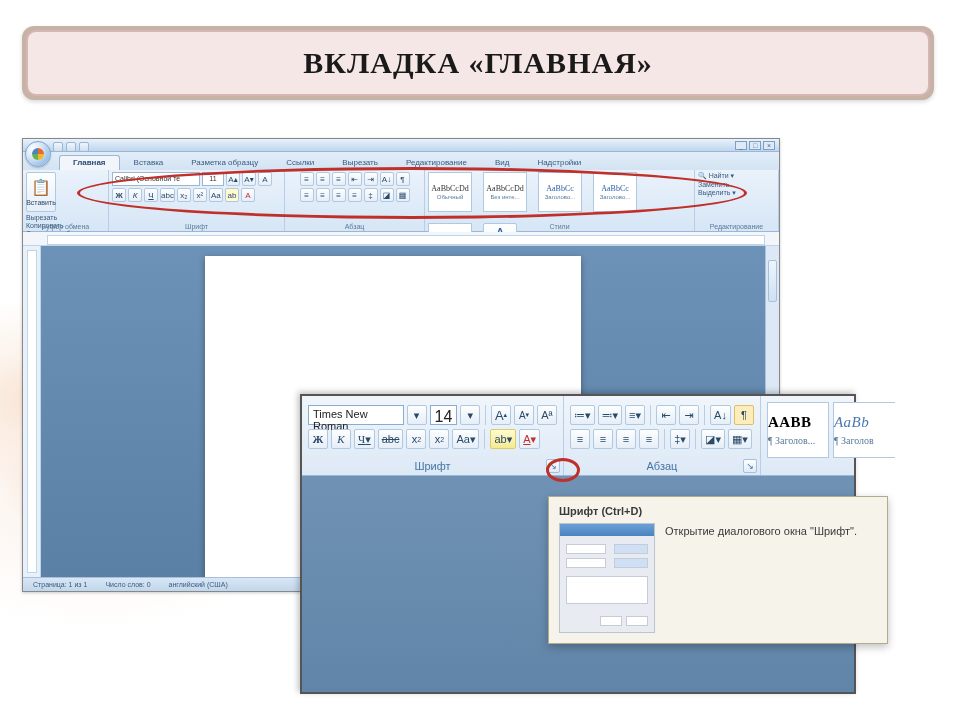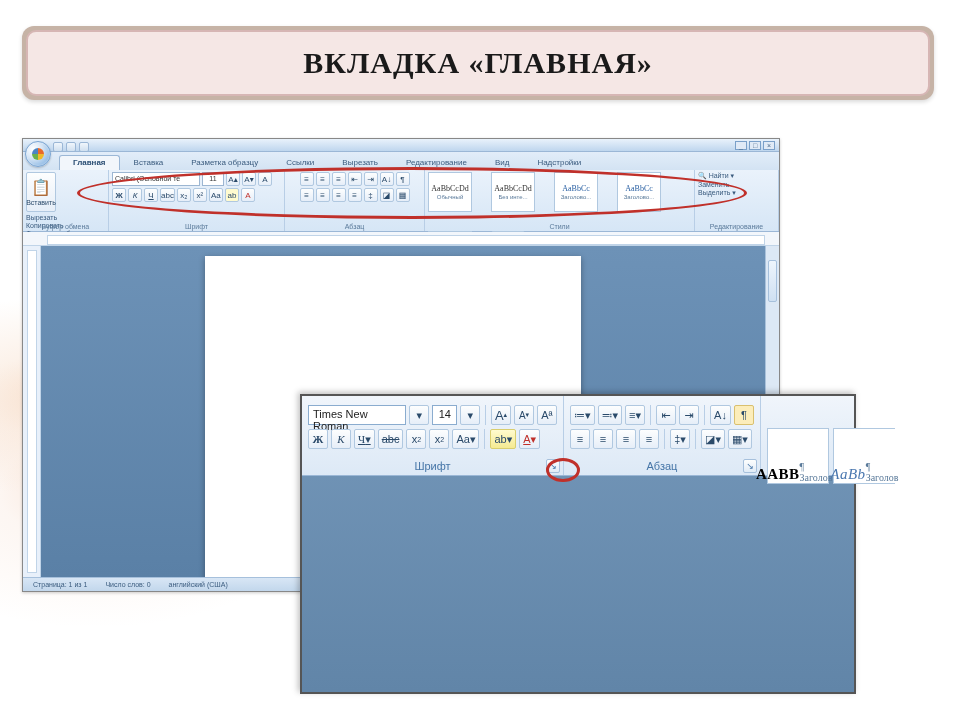--- a/index.html
+++ b/index.html
@@ -78,31 +78,31 @@
   .detail-frame { position:absolute; left:300px; top:394px; width:556px; height:300px;
     border:2px solid #555; background: linear-gradient(#7497b9,#6185a8); box-shadow: -2px -2px 6px rgba(0,0,0,.25);}
   .detail-ribbon { height:80px; background: linear-gradient(#f0f5fb,#dde9f6); border-bottom:1px solid #9bb7d6; display:flex;}
   .dgroup { border-right:1px solid #b8cee6; display:flex; flex-direction:column; position:relative;}
   .dgroup-body { flex:1; display:flex; flex-direction:column; justify-content:center; gap:4px; padding:4px 6px;}
   .dgroup-label { font-size:11px; color:#4575a7; text-align:center; padding:2px 0 3px; position:relative;}
   .launcher { position:absolute; right:3px; bottom:2px; width:14px; height:14px; background:linear-gradient(#fdfefe,#e0ebf6); border:1px solid #a6c0dc; border-radius:2px;}
   .launcher::after{content:"↘";font-size:9px;color:#4575a7;position:absolute;inset:0;text-align:center;line-height:12px;}
   .drow { display:flex; gap:3px; align-items:center;}
   .dfont-name { width:140px; height:20px; background:#fff; border:1px solid #8aaccf; font-size:11px; padding:2px 4px; color:#222;}
-  .dfont-size { width:32px; height:20px; background:#fff; border:1px solid #8aaccf; font-size:11px; padding:2px 4px; color:#222; text-align:center;}
+  .dfont-size { width:32px; height:20px; background:#fff; border:1px solid #8aaccf; font-size:16px; padding:2px 4px; color:#222; text-align:center;}
   .dbtn { min-width:20px; height:20px; background:linear-gradient(#fdfefe,#e6eef8); border:1px solid #b0c8e0; border-radius:2px; font-size:11px; display:flex;align-items:center;justify-content:center; color:#2a4a6a; padding:0 3px;}
   .dbtn.bold{font-weight:bold; font-family:"Times New Roman",serif;}
   .dbtn.ital{font-style:italic; font-family:"Times New Roman",serif;}
   .dbtn.und{text-decoration:underline; font-family:"Times New Roman",serif;}
   .dbtn.strike{text-decoration:line-through;}
   .dbtn.hl{background:linear-gradient(#fffbcf,#f5ea92); border-color:#d9ce6f;}
   .dbtn.fcol{color:#c0302a;}
   .dbtn .sup{font-size:7px;vertical-align:super;}
   .dbtn .sub{font-size:7px;vertical-align:sub;}
-  .dstyle { width:62px; height:56px; background:#fff; border:1px solid #b0c8e0; display:flex; flex-direction:row; justify-content:center; align-items:flex-end; font-family:"Times New Roman",serif;margin-top:26px;}
+  .dstyle { width:62px; height:56px; background:#fff; border:1px solid #b0c8e0; display:flex; flex-direction:column; justify-content:center; align-items:flex-start; font-family:"Times New Roman",serif;}
   .dstyle .s1{font-size:15px;font-weight:bold;letter-spacing:.5px;}
   .dstyle .s2{font-size:10px;color:#5a7a9a;margin-top:4px;}
 
   
   .anno-circle { position:absolute; width:34px; height:24px; border:3px solid #c0302a; border-radius:50%; pointer-events:none; z-index:20;}
 
   
   .tooltip { position:absolute; left:246px; top:100px; width:340px; background:#f6f3ea; border:1px solid #b2aa8e; box-shadow:0 3px 8px rgba(0,0,0,.25); padding:8px 10px 10px; font-size:11px; color:#3a3a3a;}
   .tooltip .tt-title { font-weight:bold; margin-bottom:6px;}
   .tt-body{display:flex;gap:10px;}
@@ -209,21 +209,21 @@
           <div class="rbtn">≡</div>
           <div class="rbtn">‡</div>
           <div class="rbtn">◪</div>
           <div class="rbtn">▦</div>
         </div>
       </div>
       <div class="rgroup-label">Абзац</div>
     </div>
 
     <div class="rgroup" style="width:270px">
-      <div class="rbtns" style="height:46px;gap:19px">
+      <div class="rbtns" style="height:46px;gap:11px">
         <div class="style-tile">
             <span class="samp">AaBbCcDd</span>
             <span class="lbl">Обычный</span>
           </div>
         <div class="style-tile">
             <span class="samp">AaBbCcDd</span>
             <span class="lbl">Без инте...</span>
           </div>
         <div class="style-tile">
             <span class="samp" style="color:#2a60a3">AaBbCc</span>
@@ -347,13 +347,29 @@
         <div class="dstyle" style="border-right:none">
           <div class="s1" style="font-weight:normal;font-style:italic;color:#4a77af">AaBb</div>
           <div class="s2">¶ Заголов</div>
         </div>
       </div>
     </div>
   </div>
 
   <div class="anno-circle" style="left:244px; top:62px;"></div>
 
+  <div class="tooltip">
+    <div class="tt-title">Шрифт (Ctrl+D)</div>
+    <div class="tt-body">
+      <div class="tt-preview">
+        <div class="bar"></div>
+        <div class="fld" style="left:6px;top:20px;width:40px;height:10px"></div>
+        <div class="fld" style="left:6px;top:34px;width:40px;height:10px"></div>
+        <div class="fld" style="right:6px;top:20px;width:34px;height:10px;background:#cfe0f5"></div>
+        <div class="fld" style="right:6px;top:34px;width:34px;height:10px;background:#cfe0f5"></div>
+        <div class="fld" style="left:6px;right:6px;top:52px;height:28px"></div>
+        <div class="fld" style="right:6px;bottom:6px;width:22px;height:10px"></div>
+        <div class="fld" style="right:32px;bottom:6px;width:22px;height:10px"></div>
+      </div>
+      <div class="tt-text">Открытие диалогового окна "Шрифт".</div>
+    </div>
+  </div>
 </div>
 
 </body></html>

